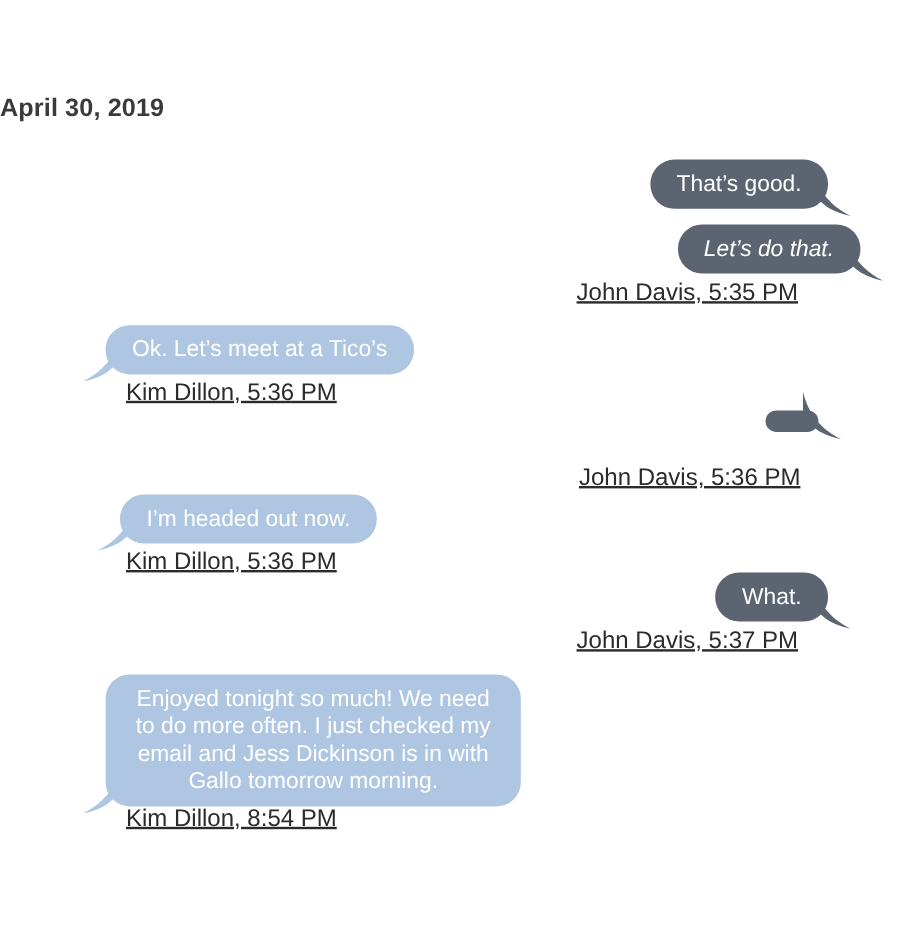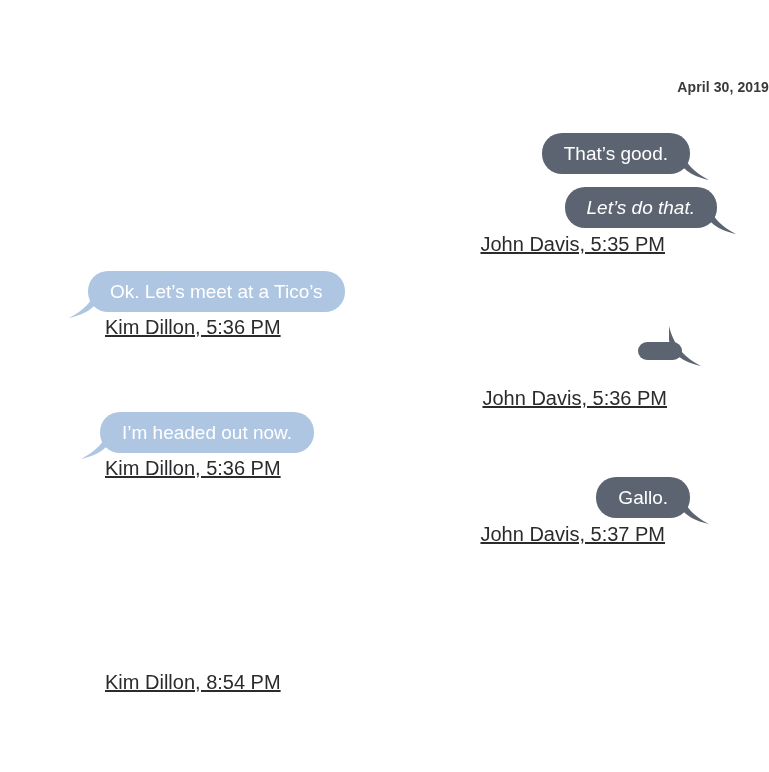--- a/index.html
+++ b/index.html
@@ -19,22 +19,22 @@
     height: 772px;
     background: var(--bg);
     margin: 0 auto;
     overflow: hidden;
   }
   .date-header {
     position: absolute;
     top: 79px;
     left: 0;
     right: 0;
-    text-align: right;
-    font-size: 14px;
+    text-align: left;
+    font-size: 21px;
     font-weight: 700;
     color: var(--date-text);
     letter-spacing: 0.1px;
   }
   .bubble {
     position: absolute;
     max-width: 440px;
     padding: 9px 22px;
     border-radius: 20px;
     font-size: 19px;
@@ -97,20 +97,26 @@
   </div>
     <div class="meta outgoing" style="top: 387px; right: 102px; text-align: center;">John Davis, 5:36 PM</div>
     <div class="bubble incoming" style="top: 412px; left: 100px;">
     <span class="bubble-text">I’m headed out now.</span>
     <svg class="tail" viewBox="0 0 32 40" xmlns="http://www.w3.org/2000/svg" aria-hidden="true">
       <path d="M0 0 C4 16 12 30 32 40 C14 36 2 28 0 14 Z"></path>
     </svg>
   </div>
     <div class="meta incoming" style="top: 457px; left: 105px;">Kim Dillon, 5:36 PM</div>
     <div class="bubble outgoing" style="top: 477px; right: 79px;">
-    <span class="bubble-text">Gallo.</span>
+    <span class="bubble-text">What.</span>
     <svg class="tail" viewBox="0 0 32 40" xmlns="http://www.w3.org/2000/svg" aria-hidden="true">
       <path d="M0 0 C4 16 12 30 32 40 C14 36 2 28 0 14 Z"></path>
     </svg>
   </div>
     <div class="meta outgoing" style="top: 523px; right: 104px; text-align: right;">John Davis, 5:37 PM</div>
+    <div class="bubble incoming" style="top: 562px; left: 88px; width: 346px;">
+    <span class="bubble-text">Enjoyed tonight so much! We need to do more often. I just checked my email and Jess Dickinson is in with Gallo tomorrow morning.</span>
+    <svg class="tail" viewBox="0 0 32 40" xmlns="http://www.w3.org/2000/svg" aria-hidden="true">
+      <path d="M0 0 C4 16 12 30 32 40 C14 36 2 28 0 14 Z"></path>
+    </svg>
+  </div>
     <div class="meta incoming" style="top: 671px; left: 105px;">Kim Dillon, 8:54 PM</div>
   </div>
 
 </body></html>

